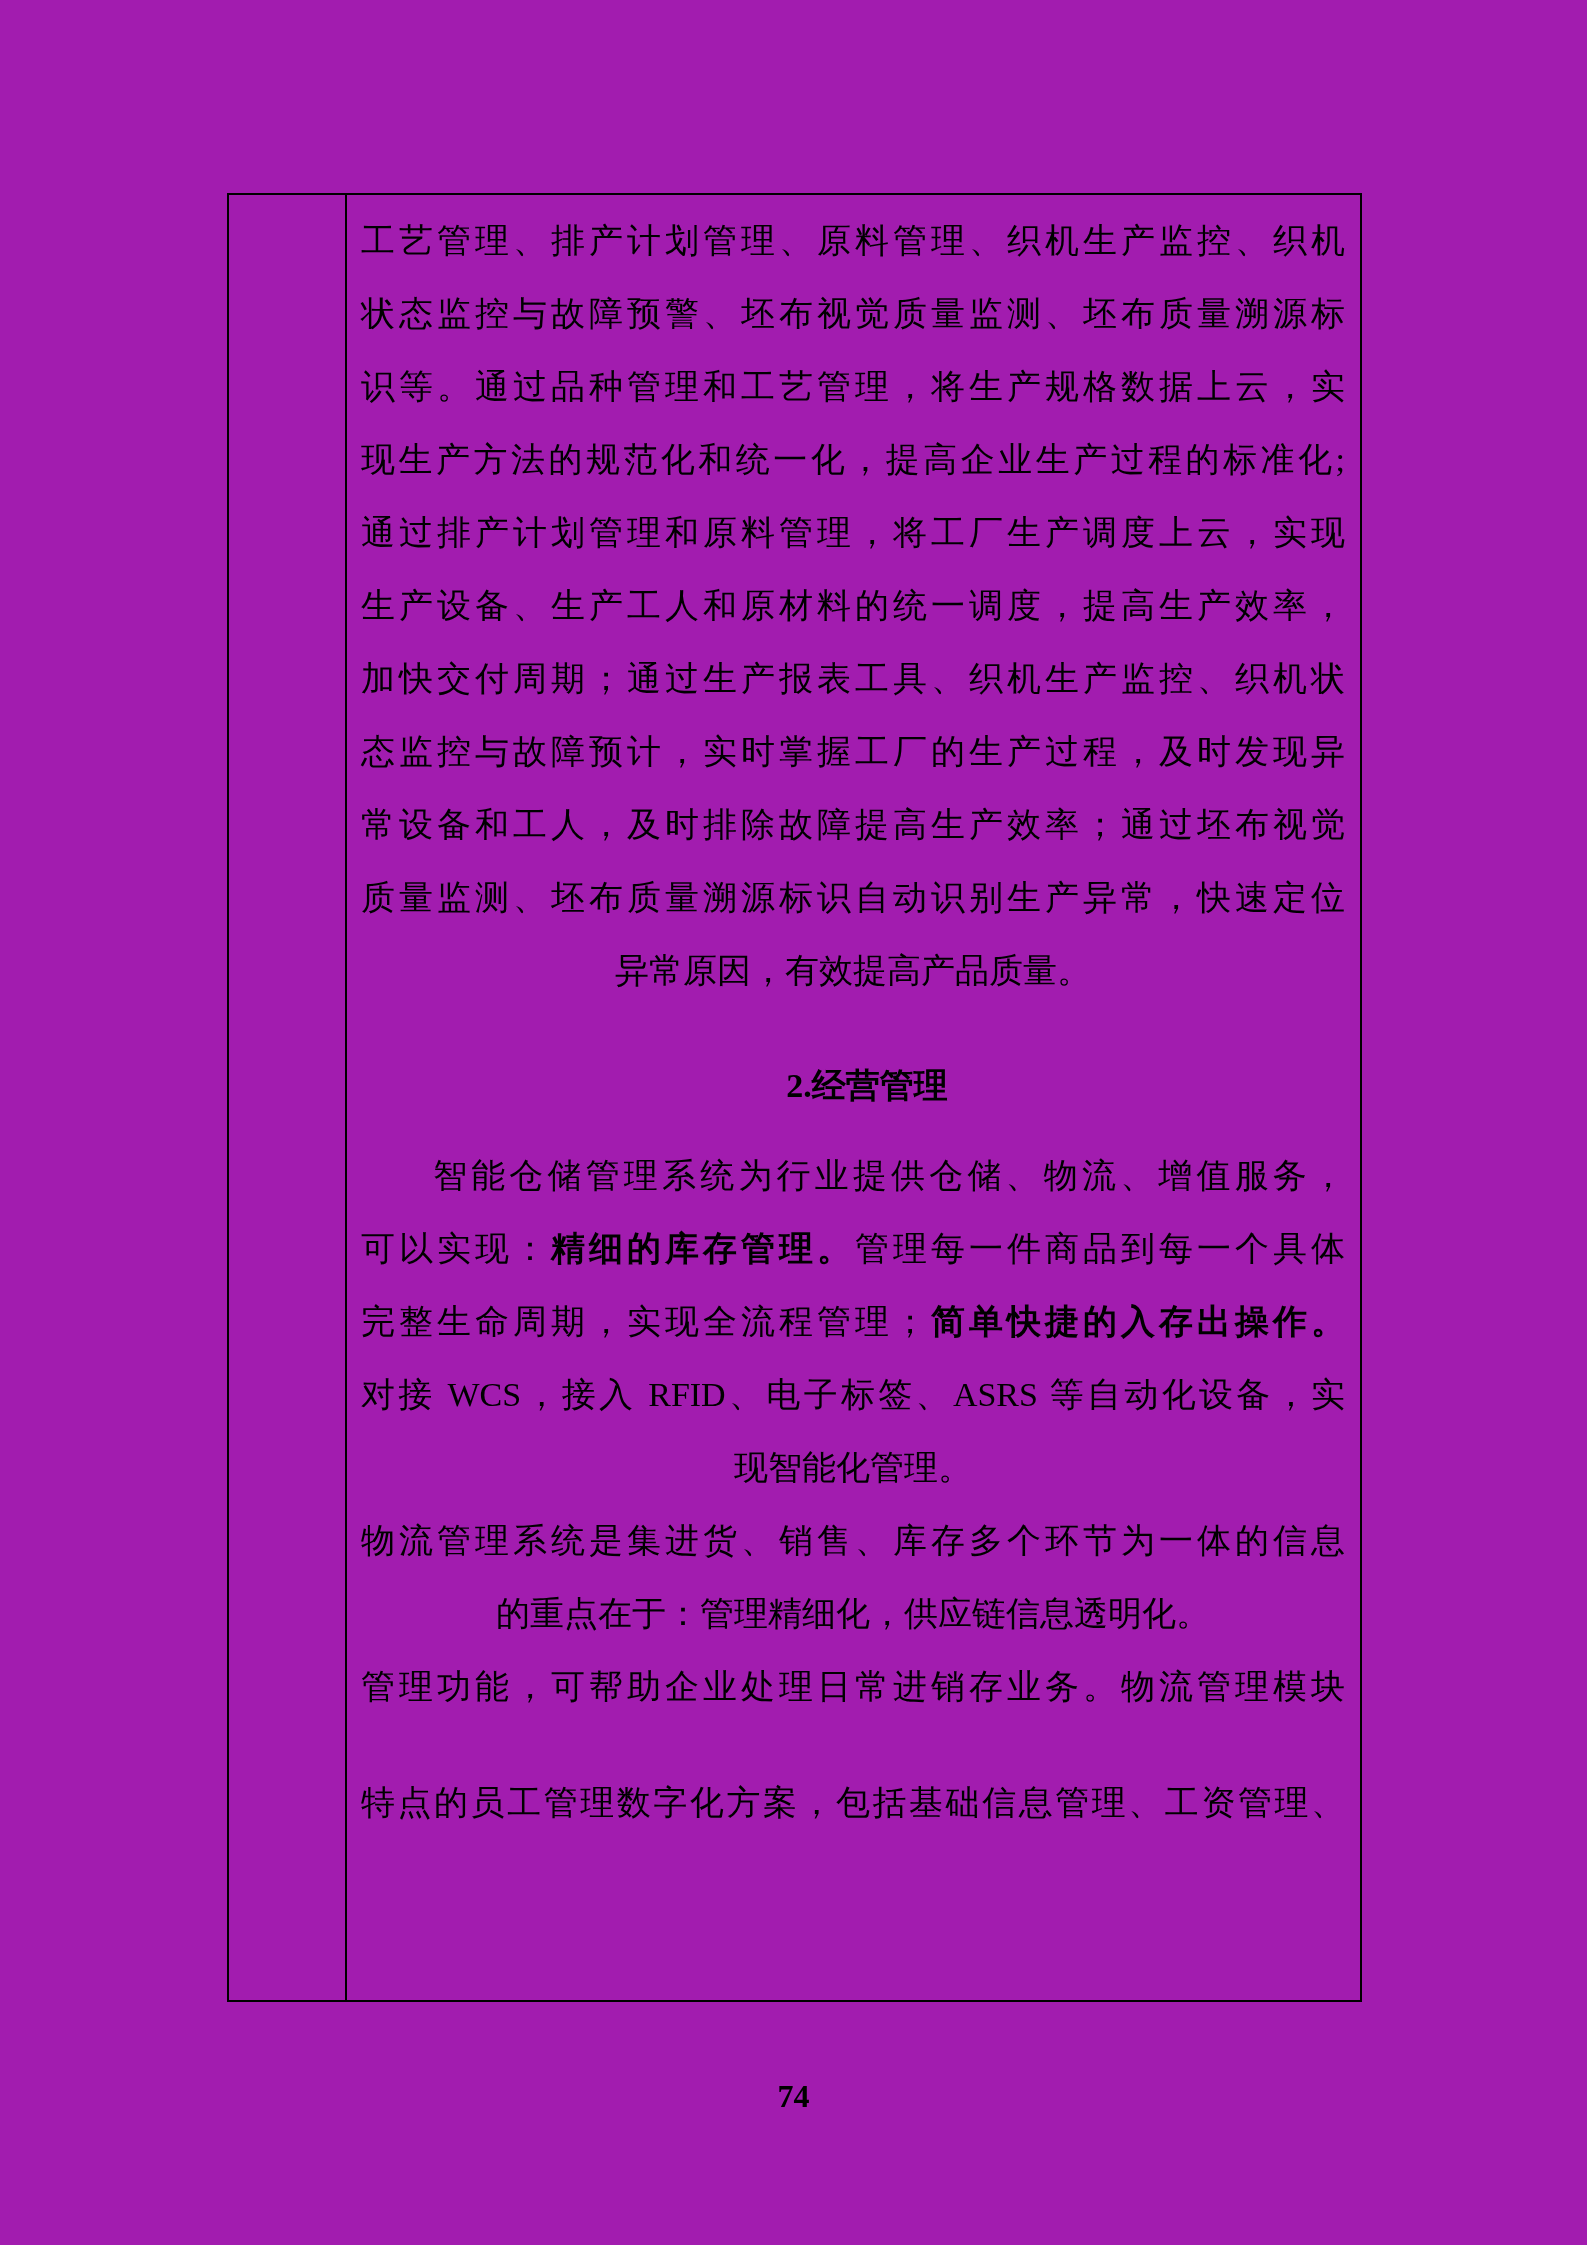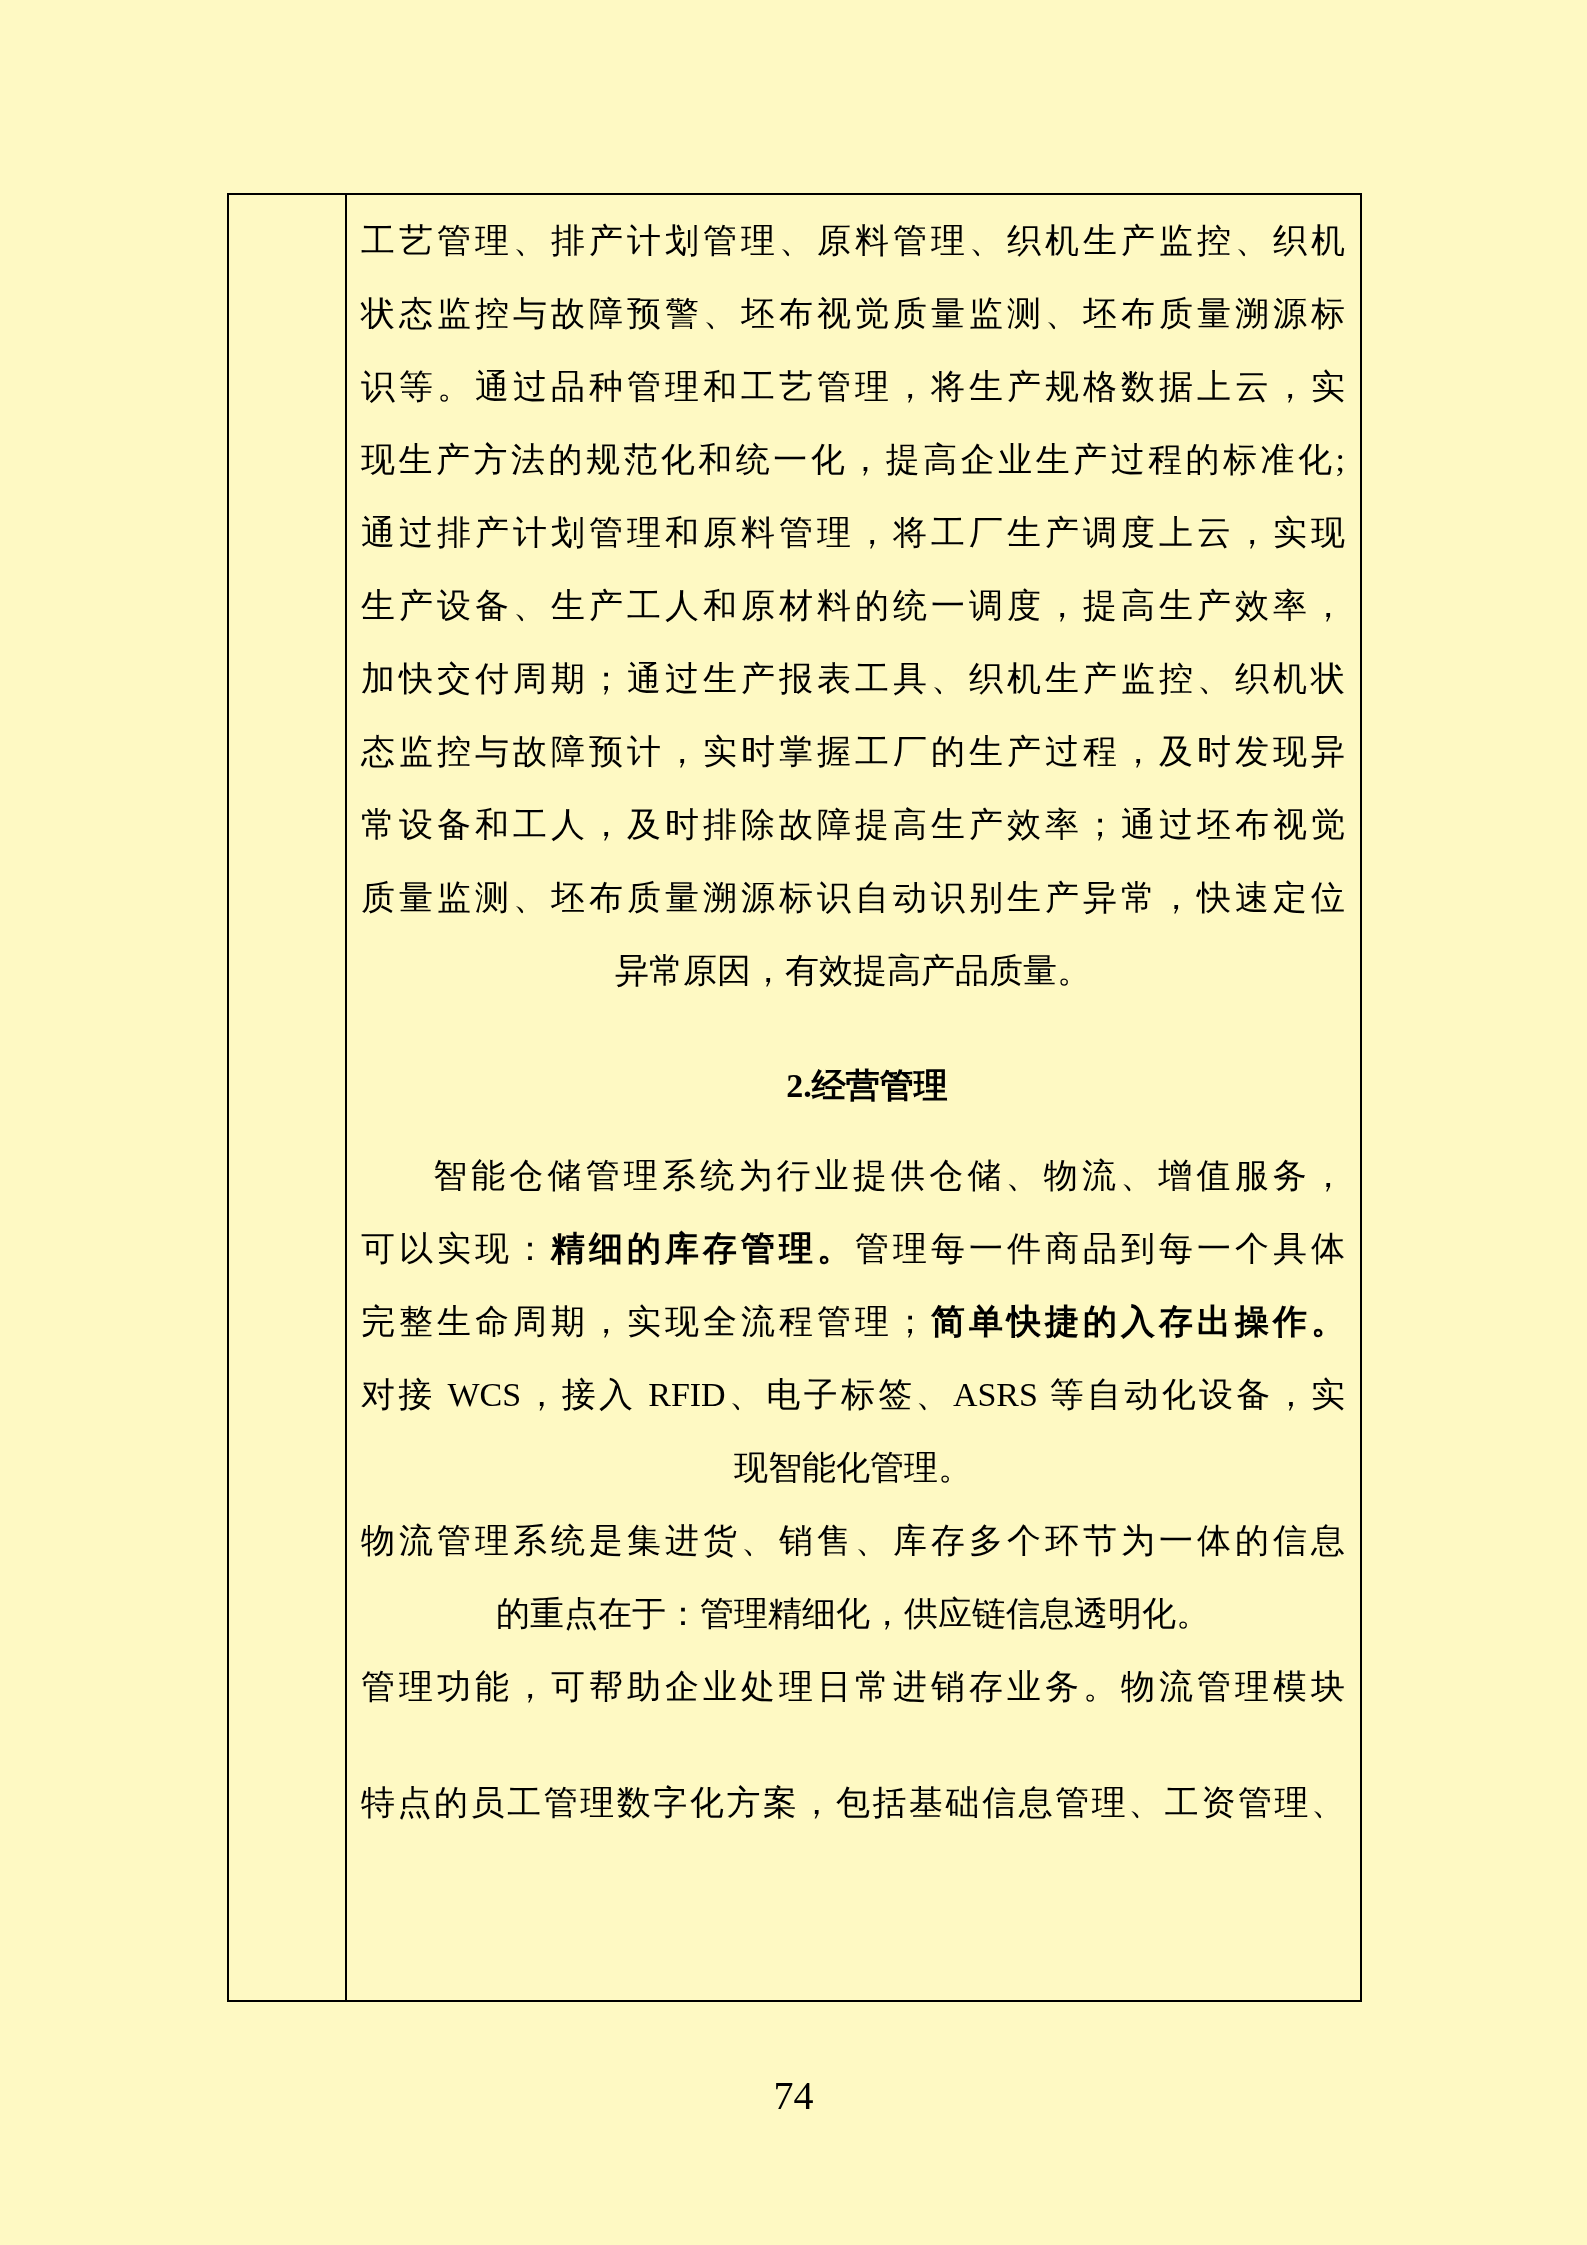--- a/index.html
+++ b/index.html
@@ -1,17 +1,17 @@
 <!DOCTYPE html>
 <html><head>
 <meta charset="utf-8">
 <style>
   html,body { margin:0; padding:0; background:#ffffff; }
   .page {
-    position:relative; width:1587px; height:2245px; background:#fef9c3;
+    position:relative; width:1587px; height:2245px; background:#a21caf;
     font-family:"Liberation Serif","DejaVu Serif",serif; color:#000000;
     overflow:hidden;
   }
   .doc-table {
     position:absolute; left:227px; top:193px; width:1135px; height:1809px;
     border:2px solid #000000; box-sizing:border-box;
   }
   .cell-left {
     position:absolute; left:0; top:0; bottom:0; width:116px;
     border-right:2px solid #000000;
@@ -31,21 +31,21 @@
     height:73px; line-height:73px; font-size:34px; font-weight:bold;
     padding-left:28px; margin-top:42px; margin-bottom:17px;
     text-align:center;
   }
   .para { margin:0; }
   .para-last { margin-top:36px; }
   .para-last .line { height:87px; line-height:87px; }
   .b { font-weight:bold; }
   .page-number {
     position:absolute; left:0; top:2080px; width:100%;
-    text-align:center; font-size:40px; line-height:32px;
+    text-align:center; font-size:32px; line-height:32px;font-weight:bold;
   }
 </style>
 </head>
 <body>
 
 <div class="page">
 
   <div class="doc-table">
     <div class="cell-left"></div>
     <div class="cell-main">

